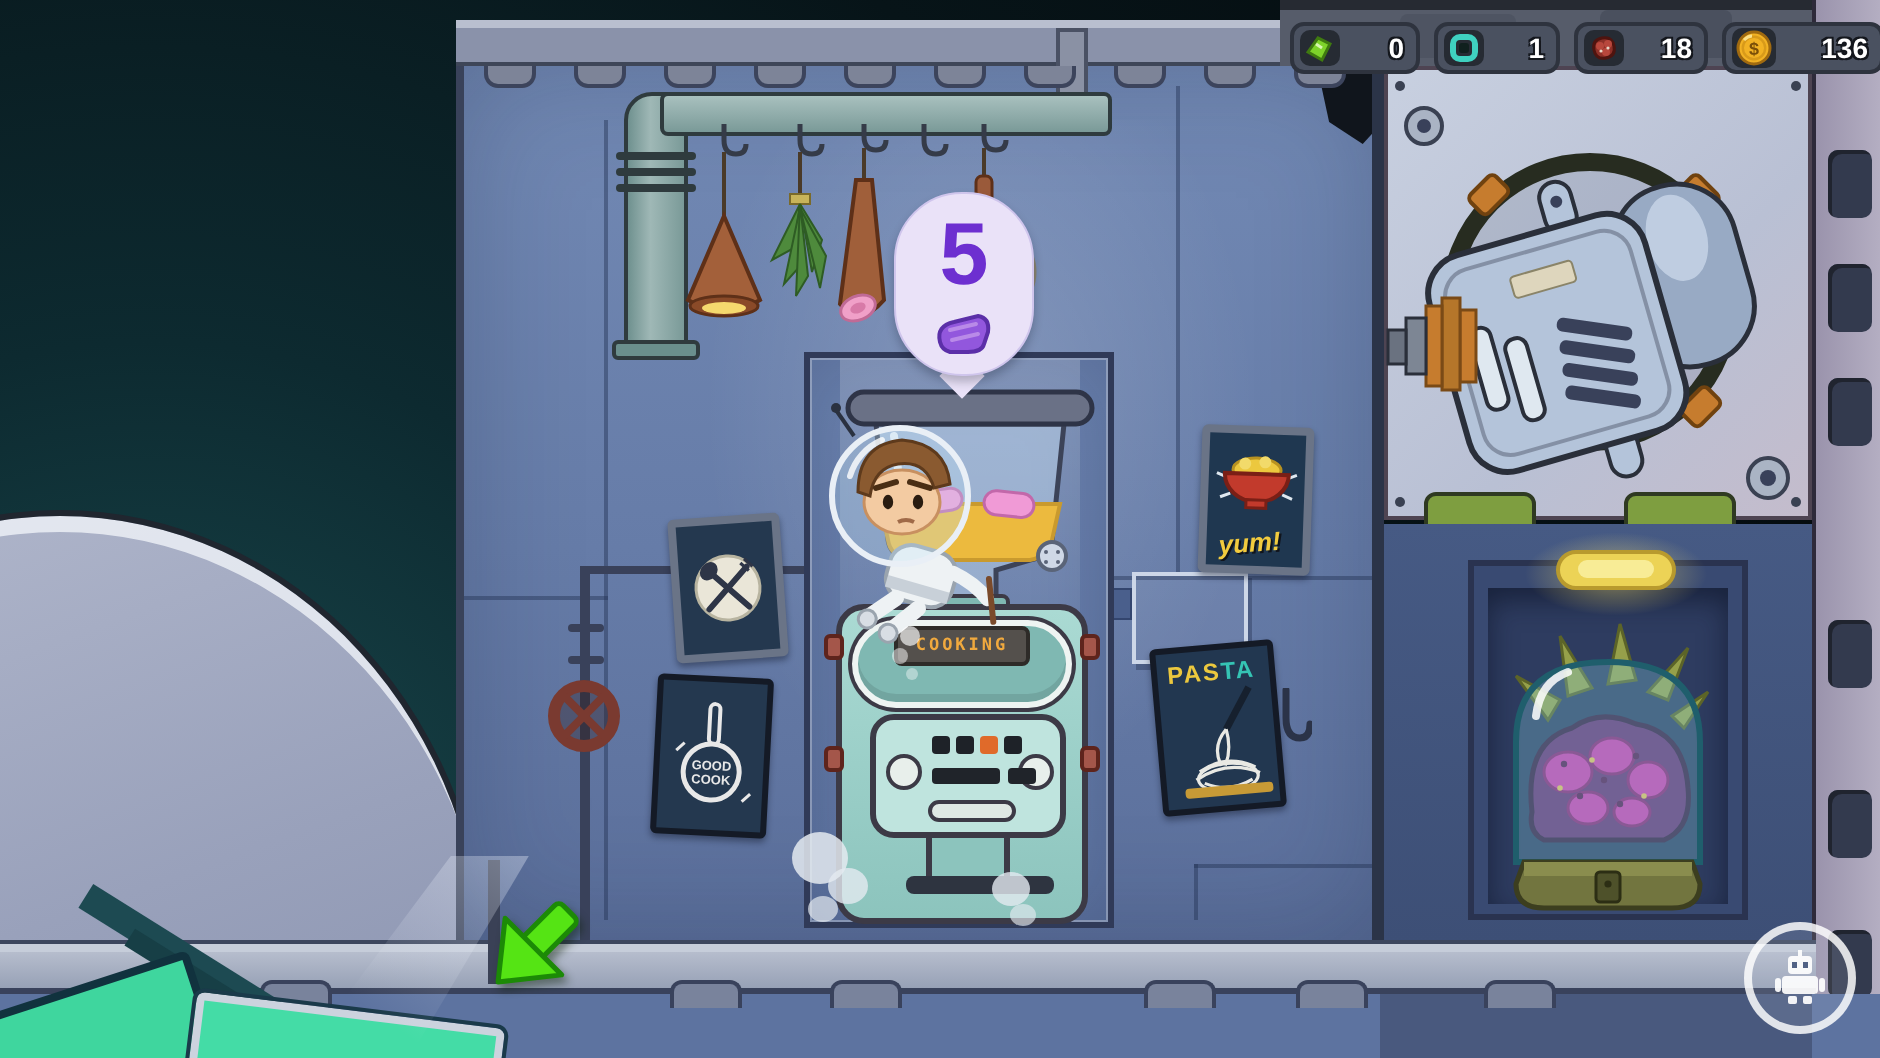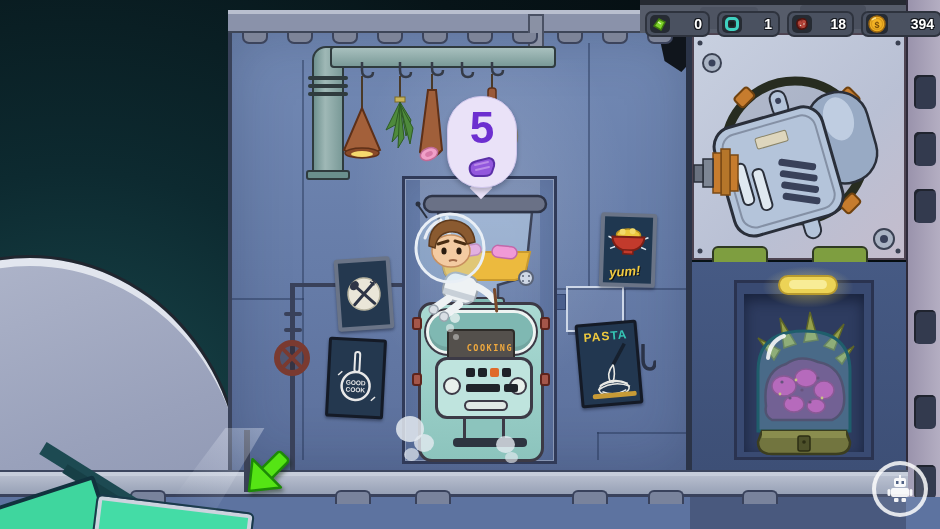--- a/index.html
+++ b/index.html
@@ -226,22 +226,22 @@
     <path d="M44,63 Q48,61 52,63" stroke="#a06a48" stroke-width="2" fill="none"></path>
     <circle cx="50" cy="120" r="5" fill="rgba(255,255,255,.65)"></circle>
     <circle cx="45" cy="130" r="4" fill="rgba(255,255,255,.5)"></circle>
     <circle cx="51" cy="139" r="3" fill="rgba(255,255,255,.4)"></circle>
   </svg>
 
   <div class="abs" style="left:418px;top:302px;width:126px;height:160px;
     background:linear-gradient(180deg,#aadad3,#8cc4bd);border:3px solid #3c3a46;border-radius:14px;z-index:6;">
     <div class="abs" style="left:5px;top:5px;width:110px;height:44px;border-radius:22px;
       background:#7fb8b2;border:3px solid #eef4f2;box-shadow:0 0 0 2px #3c3a46, inset 0 -4px 0 rgba(40,60,60,.15);"></div>
-    <div class="abs" style="left:26px;top:24px;width:68px;height:38px;background:#54504c;
-      border:2px solid #2e2b28;border-radius:4px;display:flex;align-items:center;justify-content:flex-end;">
+    <div class="abs" style="left:26px;top:8px;width:68px;height:20px;background:#54504c;
+      border:2px solid #2e2b28;border-radius:4px;display:flex;align-items:center;justify-content:center;">
       <span style="font-family:'DejaVu Sans Mono',monospace;font-weight:bold;font-size:8.5px;letter-spacing:1.5px;color:#f0a93e;">COOKING</span>
     </div>
     <div class="abs" style="left:14px;top:52px;width:98px;height:62px;background:#bfe4de;
       border:3px solid #3c3a46;border-radius:12px;">
       <div class="abs" style="left:5px;top:17px;width:18px;height:18px;border-radius:50%;background:#e8efeb;border:2.5px solid #3c3a46;"></div>
       <div class="abs" style="left:71px;top:17px;width:18px;height:18px;border-radius:50%;background:#e8efeb;border:2.5px solid #3c3a46;"></div>
       <div class="abs" style="left:28px;top:8px;width:9px;height:9px;background:#1e2228;border-radius:2px;"></div>
       <div class="abs" style="left:40px;top:8px;width:9px;height:9px;background:#1e2228;border-radius:2px;"></div>
       <div class="abs" style="left:52px;top:8px;width:9px;height:9px;background:#e06a2a;border-radius:2px;"></div>
       <div class="abs" style="left:64px;top:8px;width:9px;height:9px;background:#1e2228;border-radius:2px;"></div>
@@ -454,21 +454,21 @@
     </div>
     <div class="hud-panel" style="width:68px;">
       <span class="hud-ic">
         <svg width="18" height="18" viewBox="0 0 18 18">
             <circle cx="9" cy="9" r="8" fill="#f2b224" stroke="#a06a10" stroke-width="1.5"></circle>
             <circle cx="9" cy="9" r="5.6" fill="none" stroke="#d89a1a" stroke-width="1.2"></circle>
             <text x="9" y="12.5" text-anchor="middle" font-size="9" font-weight="bold" fill="#7a4e08" font-family="Liberation Sans, sans-serif">$</text>
             <path d="M4,5 Q6,3 8,3" stroke="#fae08a" stroke-width="1.5" fill="none"></path>
           </svg>
       </span>
-      <span class="hud-num">394</span>
+      <span class="hud-num">136</span>
     </div>
   </div>
 
   <svg class="abs" style="left:638px;top:344px;z-index:5;" width="18" height="32" viewBox="0 0 18 32">
     <path d="M5,1 v14 q0,10 7,10 q5,0 5,-7" stroke="#2b3348" stroke-width="3.5" fill="none" stroke-linecap="round"></path>
   </svg>
 
 </div>
 
 </body></html>

